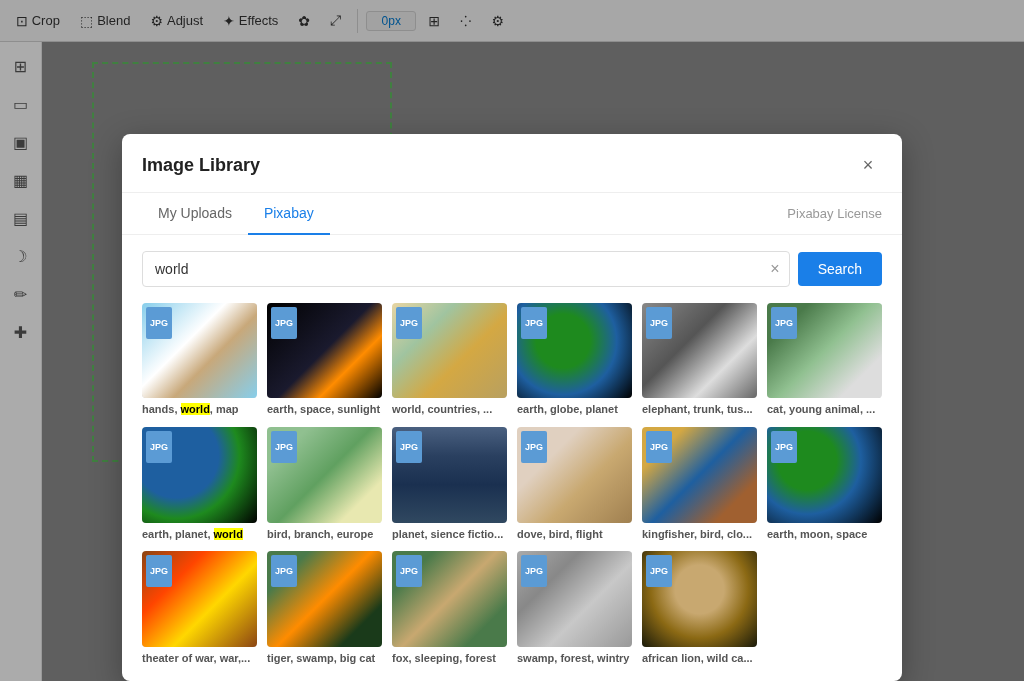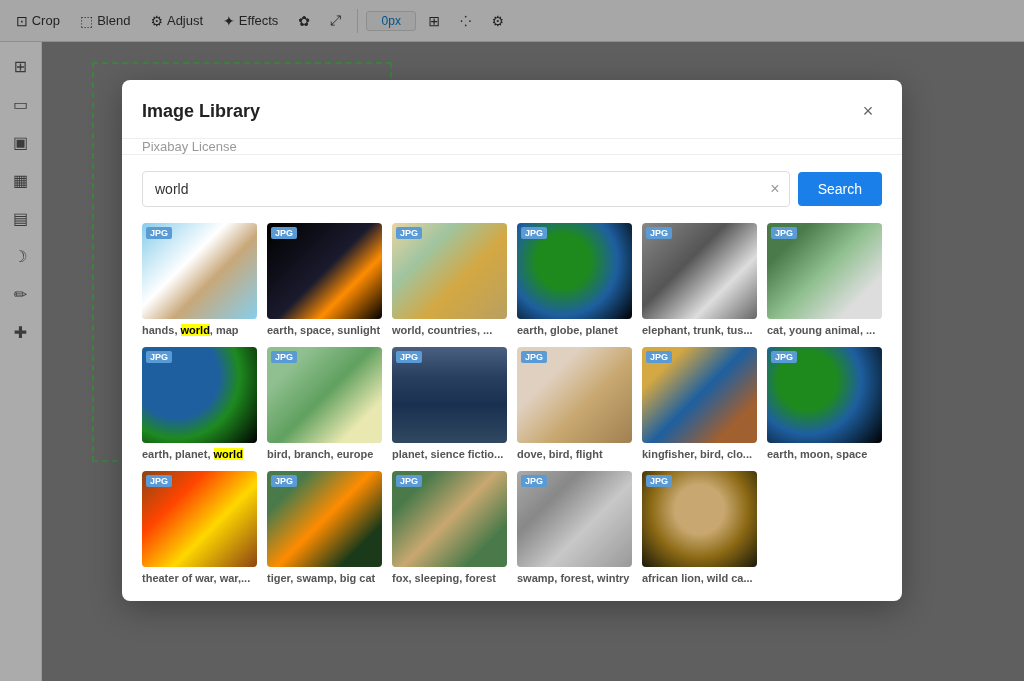--- a/index.html
+++ b/index.html
@@ -78,21 +78,21 @@
       width: 300px; height: 400px;
       border: 2px dashed #5cb85c;
     }
 
     
     .modal-overlay {
       position: absolute;
       left: 0; top: 0; right: 0; bottom: 0;
       background: rgba(0,0,0,0.3);
       display: flex;
-      align-items: center;
+      align-items: flex-end;
       justify-content: center;
       z-index: 100;
     }
 
     
     .modal {
       background: white;
       border-radius: 8px;
       width: 780px;
       max-height: 620px;
@@ -213,21 +213,21 @@
     .image-thumb-inner {
       position: absolute;
       inset: 0;
       display: flex;
       align-items: center;
       justify-content: center;
     }
     .image-type-badge {
       position: absolute;
       top: 4px; left: 4px;
-      padding: 1px 4px;
+      padding: 11px 4px;
       font-size: 9px;
       font-weight: 700;
       border-radius: 2px;
       color: white;
     }
     .badge-jpg { background: #5b9bd5; }
     .badge-png { background: #e05a2b; }
     .image-caption {
       font-size: 11px;
       color: #555;
@@ -321,20 +321,24 @@
 
 <div class="modal-overlay">
   <div class="modal">
 
     <div class="modal-header">
       <span class="modal-title">Image Library</span>
       <button class="modal-close">×</button>
     </div>
 
     <div class="modal-tabs">
+      <div class="tabs-left">
+        <div class="tab">My Uploads</div>
+        <div class="tab active">Pixabay</div>
+      </div>
       <a class="pixabay-license">Pixabay License</a>
     </div>
 
     <div class="search-bar">
       <div class="search-input-wrap">
         <input class="search-input" type="text" value="world" style="">
         <button class="search-clear">×</button>
       </div>
       <button class="search-button">Search</button>
     </div>

